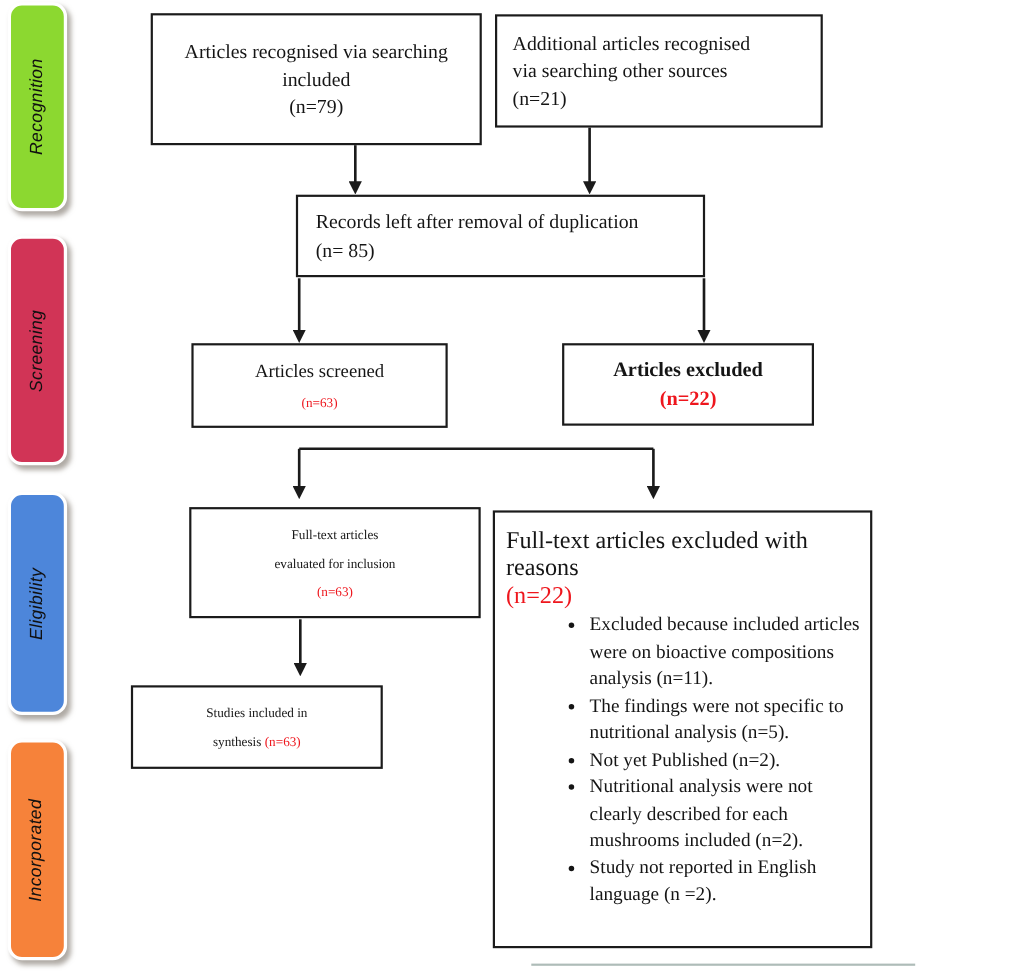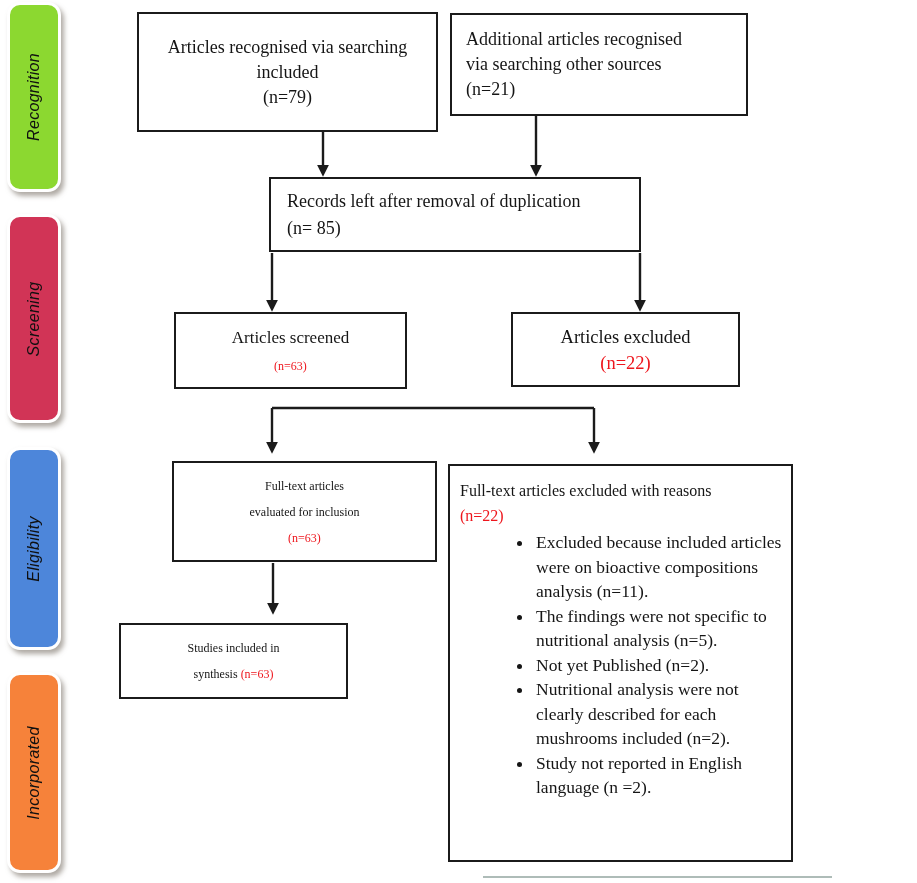--- a/index.html
+++ b/index.html
@@ -20,25 +20,25 @@
     font-style:italic;font-weight:500;font-size:16px;color:#101010;letter-spacing:.3px;
   }
   
   .fbox{
     position:absolute;background:#fff;border:2px solid #1b1b1b;box-sizing:border-box;
     display:flex;flex-direction:column;justify-content:center;
   }
   .center{align-items:center;text-align:center;}
   .leftal{align-items:flex-start;text-align:left;}
   .t17{font-size:18px;line-height:25px;}
-  .t18{font-size:18.5px;line-height:26px;}
+  .t18{font-size:18.5px;line-height:26px;font-weight:bold;}
   .t19{font-size:12px;line-height:26px;}
   .t21{font-size:17px;line-height:30px;}
   .reasons{justify-content:flex-start;padding:12px 8px 8px 10px;}
-  .reasons .rtitle{font-size:16px;line-height:25px;}
+  .reasons .rtitle{font-size:22px;line-height:25px;}
   .reasons ul{margin:2px 0 0 0;padding-left:74px;}
   .reasons li{font-size:17.5px;line-height:24.5px;padding-left:2px;}
   .divider{position:absolute;height:2px;}
   svg.arrows{position:absolute;left:0;top:0;pointer-events:none;}
 </style>
 </head>
 <body>
 
 <div class="canvas">
 

